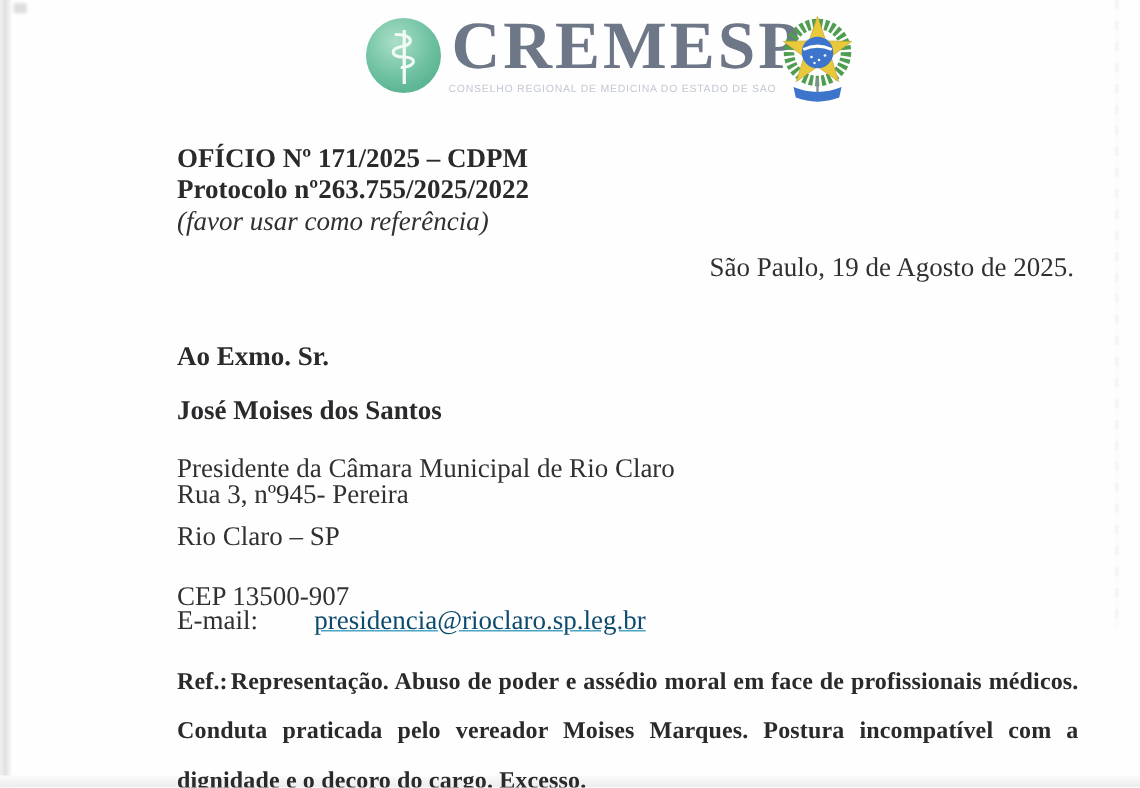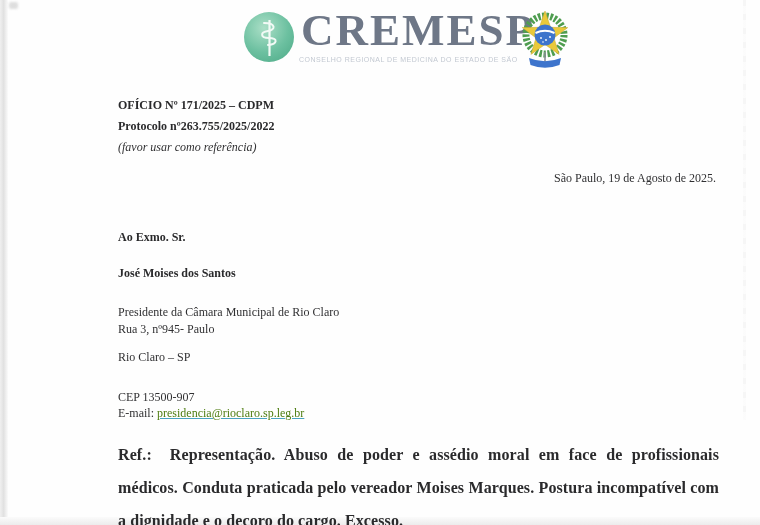--- a/index.html
+++ b/index.html
@@ -40,35 +40,36 @@
     position:absolute;left:299px;top:56px;width:218px;
     font-size:7px;letter-spacing:.5px;color:#c2c8d1;text-align:center;
     white-space:nowrap;overflow:hidden;
     font-family:"Liberation Sans","DejaVu Sans",sans-serif;
   }
   .coat{position:absolute;left:517px;top:8px;width:56px;height:64px;display:block;}
 
   
   .l{
     position:absolute;left:118px;margin:0;
-    font-size:12px;line-height:19px;color:#303032;white-space:nowrap;
+    font-size:18px;line-height:19px;color:#303032;white-space:nowrap;
   }
   .bold{font-weight:bold;color:#2a2a2c;}
   .italic{font-style:italic;text-align:center;}
   .date{left:auto;right:44px;}
   .link{
-    color:#4d7c0f;text-decoration:underline;cursor:pointer;
+    color:#0c4a6e;text-decoration:underline;cursor:pointer;
     text-decoration-color:#4aa4c2;
+    margin-left:33px;
   }
   .ref{
     position:absolute;left:118px;top:438px;width:601px;margin:0;
     font-size:16px;line-height:33px;font-weight:bold;color:#2a2a2c;
     text-align:justify;letter-spacing:.1px;
   }
-  .ref-label{margin-right:18px;}
+  .ref-label{margin-right:2px;}
 </style>
 </head>
 <body>
 
 <div class="page">
   <div class="edge-left"></div>
   <div class="edge-right"></div>
   <div class="edge-bottom"></div>
   <div class="corner-mark"></div>
 
@@ -108,21 +109,21 @@
   <main>
     <p class="l bold" style="top:96px">OFÍCIO Nº 171/2025 – CDPM</p>
     <p class="l bold" style="top:117px">Protocolo nº263.755/2025/2022</p>
     <p class="l italic" style="top:138px">(favor usar como referência)</p>
 
     <p class="l date" style="top:169px">São Paulo, 19 de Agosto de 2025.</p>
 
     <p class="l bold" style="top:228px">Ao Exmo. Sr.</p>
     <p class="l bold" style="top:264px">José Moises dos Santos</p>
     <p class="l" style="top:303px">Presidente da Câmara Municipal de Rio Claro</p>
-    <p class="l" style="top:320px">Rua 3, nº945- Paulo</p>
+    <p class="l" style="top:320px">Rua 3, nº945- Pereira</p>
     <p class="l" style="top:348px">Rio Claro – SP</p>
     <p class="l" style="top:388px">CEP 13500-907</p>
 
     <p class="l" style="top:404px"><span>E-mail: </span><span class="link">presidencia@rioclaro.sp.leg.br</span></p>
 
     <p class="ref"><span class="ref-label">Ref.:</span><span>Representação. Abuso de poder e assédio moral em face de profissionais médicos. Conduta praticada pelo vereador Moises Marques. Postura incompatível com a dignidade e o decoro do cargo. Excesso.</span></p>
   </main>
 </div>
 
 </body></html>

